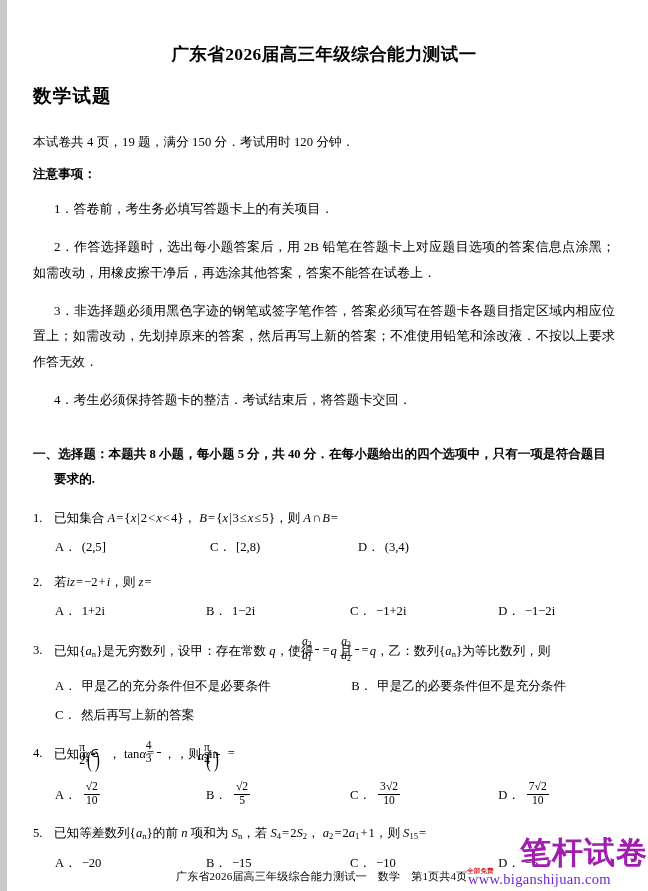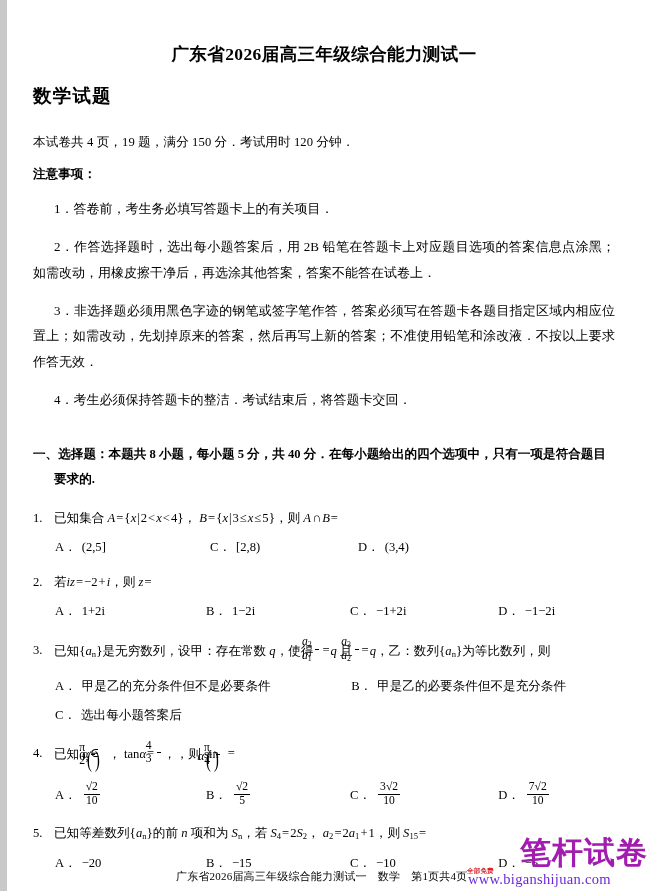--- a/index.html
+++ b/index.html
@@ -250,21 +250,21 @@
 
     <div class="q">
       <div class="q-stem">
         <span class="q-num">3.</span><span>已知</span><span class="brace">{</span><span class="mi">a</span><span class="sub-n">n</span><span class="brace">}</span><span>是无穷数列，设甲：存在常数</span><span class="mi"> q</span><span>，使得</span><span class="frac"><span class="num"><span class="mi">a</span><span class="sub-n">2</span></span><span class="den"><span class="mi">a</span><span class="sub-n">1</span></span></span><span class="op">=</span><span class="mi">q</span> <span>且</span><span class="frac"><span class="num"><span class="mi">a</span><span class="sub-n">3</span></span><span class="den"><span class="mi">a</span><span class="sub-n">2</span></span></span><span class="op">=</span><span class="mi">q</span><span>，乙：数列</span><span class="brace">{</span><span class="mi">a</span><span class="sub-n">n</span><span class="brace">}</span><span>为等比数列，则</span>
       </div>
       <div class="opts opts-2 tall">
         <div class="opt"><span class="opt-letter">A．</span><span>甲是乙的充分条件但不是必要条件</span></div>
         <div class="opt"><span class="opt-letter">B．</span><span>甲是乙的必要条件但不是充分条件</span></div>
       </div>
       <div class="opts opts-2">
-        <div class="opt"><span class="opt-letter">C．</span><span>选出每小题答案后</span></div>
+        <div class="opt"><span class="opt-letter">C．</span><span>然后再写上新的答案</span></div>
       </div>
     </div>
 
     <div class="q">
       <div class="q-stem">
         <span class="q-num">4.</span><span>已知</span><span class="mi"> α</span><span class="op">∈</span><span class="pbig">(</span><span class="grp"><span class="mn">0,</span><span class="frac"><span class="num">π</span><span class="den"><span class="mn">2</span></span></span></span><span class="pbig">)</span><span>，</span>&nbsp;<span class="mn">tan</span><span class="mi">α</span><span class="op">=</span><span class="frac"><span class="num"><span class="mn">4</span></span><span class="den"><span class="mn">3</span></span></span>，<span>，则</span><span class="mn"> sin</span><span class="pbig">(</span><span class="grp"><span class="mi">α</span><span class="op">+</span><span class="frac"><span class="num">π</span><span class="den"><span class="mn">4</span></span></span></span><span class="pbig">)</span><span class="op">=</span>
       </div>
       <div class="opts opts-4 tall">
         <div class="opt"><span class="opt-letter">A．</span><span class="frac"><span class="num">√2</span><span class="den">10</span></span></div>
         <div class="opt"><span class="opt-letter">B．</span><span class="frac"><span class="num">√2</span><span class="den">5</span></span></div>

